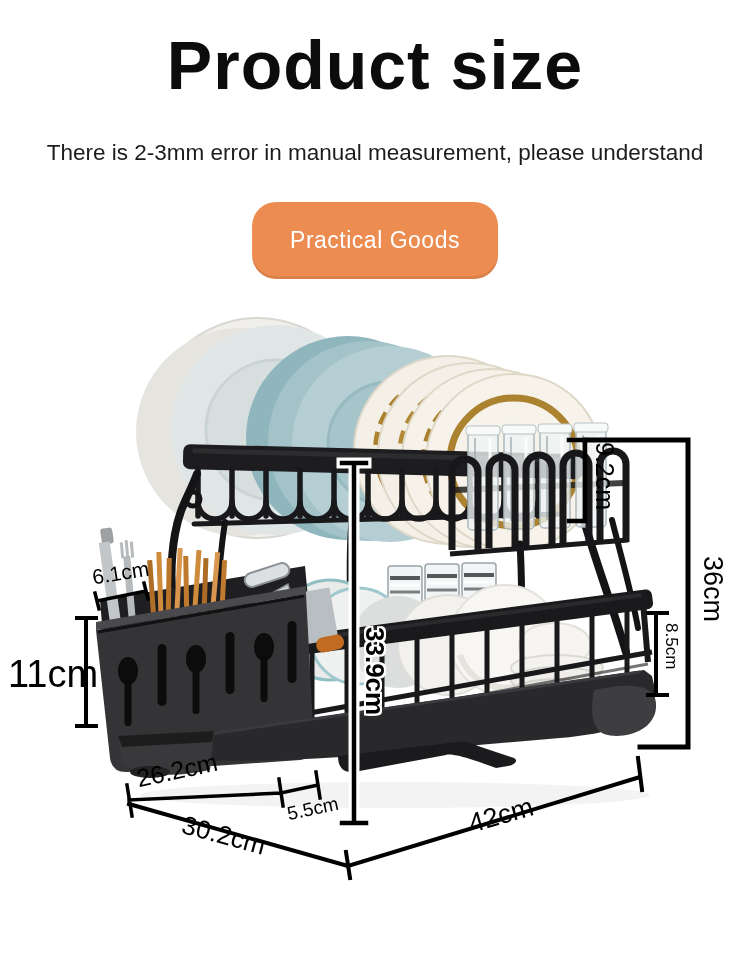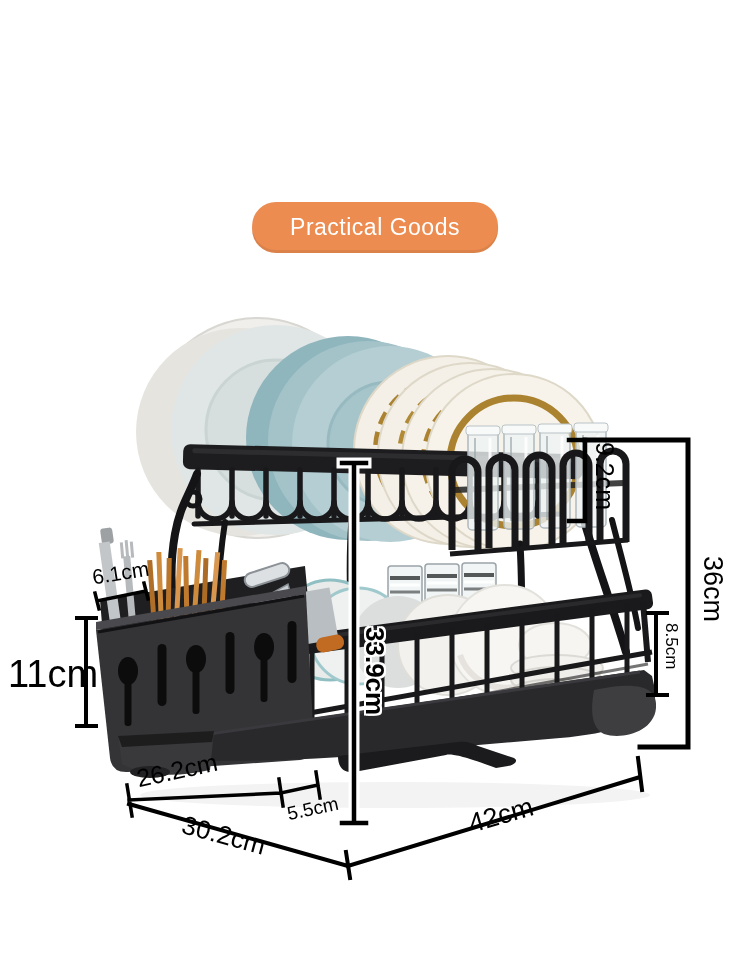--- a/index.html
+++ b/index.html
@@ -3,21 +3,21 @@
 <meta charset="utf-8">
 <style>
   html,body{margin:0;padding:0;background:#fff;}
   .page{position:relative;width:750px;height:958px;background:#fff;overflow:hidden;
         font-family:"Liberation Sans",sans-serif;}
   .title{position:absolute;top:26px;left:0;width:750px;margin:0;text-align:center;
          font-size:68px;font-weight:800;color:#0c0c0c;letter-spacing:1px;}
   .note{position:absolute;top:140px;left:0;width:750px;margin:0;text-align:center;
         font-size:22.5px;color:#1c1c1c;}
   .badge{position:absolute;top:202px;left:50%;transform:translateX(-50%);
-         background:#ec8c51;color:#fff;font-size:23px;padding:12px 38px;
+         background:#ec8c51;color:#fff;font-size:23px;padding:25px 38px;
          border-radius:24px;letter-spacing:.5px;box-shadow:inset 0 -3px 0 rgba(0,0,0,.07);}
   .figure{position:absolute;left:0;top:0;}
   .dim{position:absolute;color:#000;font-size:25px;line-height:1.05;white-space:nowrap;}
   .rot90{transform:rotate(90deg);transform-origin:0 0;}
   .outlined{font-weight:700;
     text-shadow:-2px -2px 0 #fff,2px -2px 0 #fff,-2px 2px 0 #fff,2px 2px 0 #fff,
                 -2px 0 0 #fff,2px 0 0 #fff,0 -2px 0 #fff,0 2px 0 #fff;}
   #dim-cup{left:618px;top:442px;font-size:25px;}
   #dim-total-h{left:727px;top:556px;font-size:27px;}
   #dim-basket-depth{left:680px;top:623px;font-size:17px;}
@@ -27,20 +27,22 @@
   #dim-inner-l{left:136px;top:757px;font-size:25px;transform:rotate(-12deg);}
   #dim-spout{left:287px;top:799px;font-size:19px;transform:rotate(-12deg);}
   #dim-board-l{left:181px;top:822px;font-size:26px;transform:rotate(15deg);}
   #dim-total-l{left:468px;top:801px;font-size:27px;transform:rotate(-16deg);}
 </style>
 </head>
 <body>
 
 <div class="page">
 
+  <h1 class="title">Product size</h1>
+  <p class="note">There is 2-3mm error in manual measurement, please understand</p>
   <div class="badge">Practical Goods</div>
 
   <svg class="figure" width="750" height="958" viewBox="0 0 750 958">
 
     <ellipse cx="395" cy="795" rx="255" ry="13" fill="#0a0a0a" opacity="0.05"></ellipse>
 
     <g>
       <circle cx="258" cy="428" r="110" fill="#f0efec" stroke="#d9d7d2" stroke-width="2"></circle>
       <circle cx="240" cy="432" r="104" fill="#e6e4df"></circle>
       <circle cx="276" cy="430" r="105" fill="#e0e6e5"></circle>

